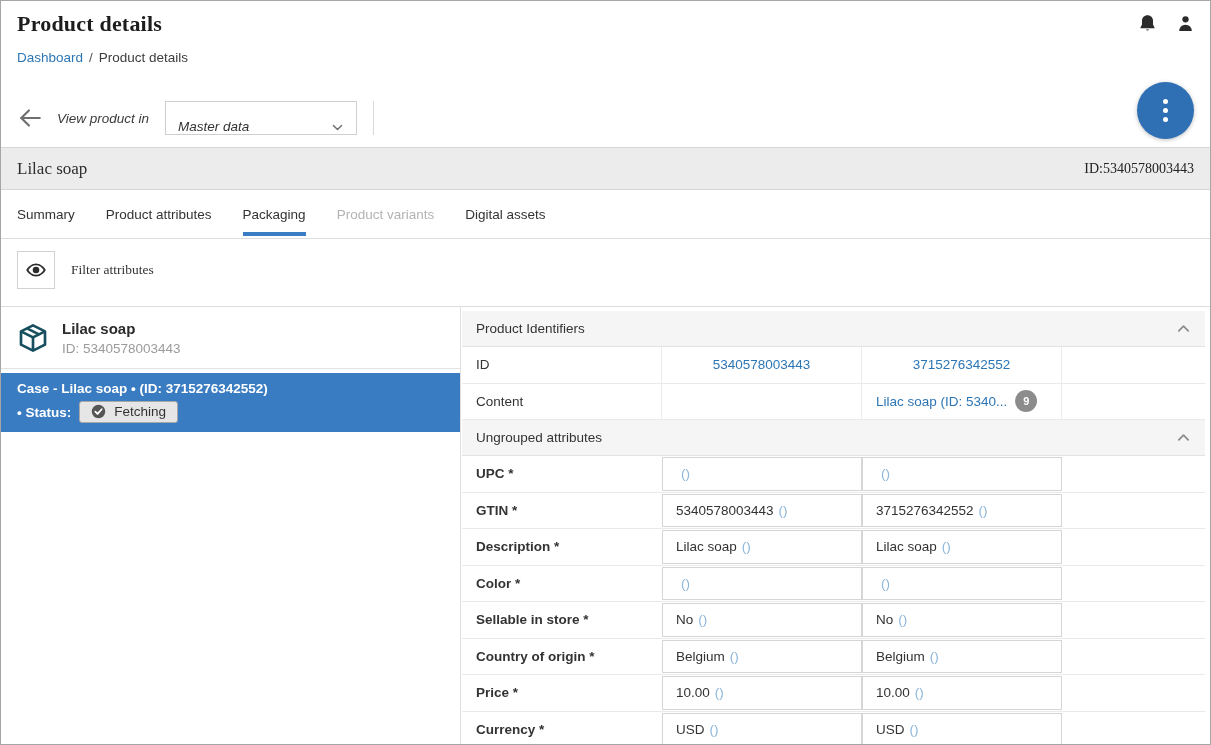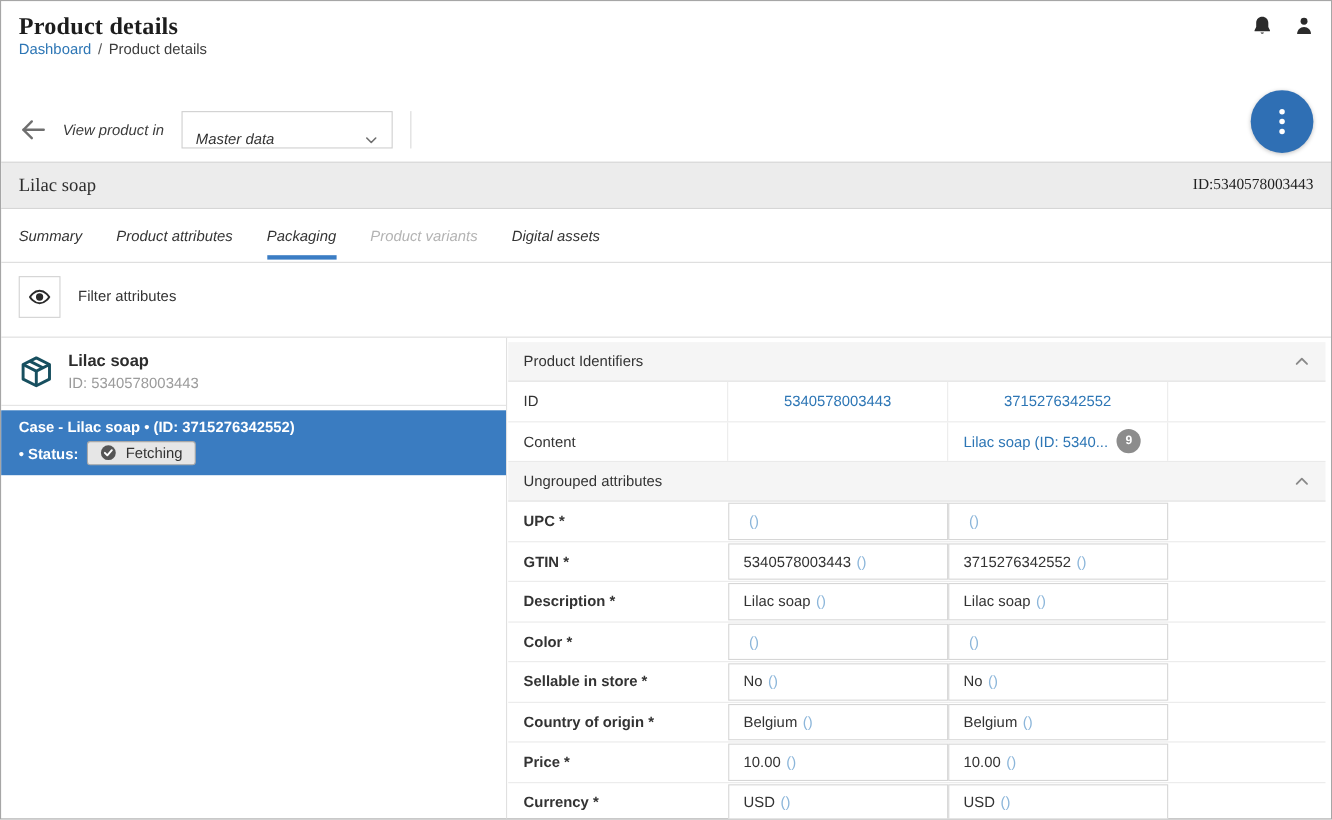--- a/index.html
+++ b/index.html
@@ -18,21 +18,21 @@
     position: relative;
     overflow: hidden;
   }
 
   
   .top-header { height: 88px; padding: 10px 16px 0; position: relative; }
   .page-title {
     font-family: "Liberation Serif", "DejaVu Serif", serif;
     font-size: 22px; font-weight: 700; color: #1d1d1d; letter-spacing: .2px;
   }
-  .breadcrumb { font-size: 13.5px; }
+  .breadcrumb { margin-top: 13px; font-size: 13.5px; }
   .breadcrumb a { color: #2d76b5; text-decoration: none; cursor: pointer; }
   .breadcrumb .sep { color: #555; margin: 0 6px; }
   .breadcrumb .current { color: #3d3d3d; }
   .header-icons { position: absolute; top: 12px; right: 14px; display: flex; gap: 17px; align-items: center; }
   .hicon { width: 21px; height: 21px; cursor: pointer; color: #2b2b2b; }
 
   
   .toolbar { height: 58px; display: flex; align-items: center; padding: 0 16px; position: relative; font-style: italic; }
   .back-btn { width: 26px; height: 26px; color: #6f6f6f; cursor: pointer; margin-right: 14px; flex: 0 0 auto; }
   .toolbar-label { color: #3b3b3b; margin-right: 16px; }
@@ -66,32 +66,32 @@
     height: 43px; background: #ececec;
     border-top: 1px solid #d6d6d6; border-bottom: 1px solid #d6d6d6;
     display: flex; align-items: center; justify-content: space-between; padding: 0 16px;
     font-family: "Liberation Serif", "DejaVu Serif", serif;
   }
   .product-bar .pname { font-size: 17px; color: #2e2e2e; }
   .product-bar .pid  { font-size: 14px; color: #222; }
 
   
   .tabs { height: 49px; border-bottom: 1px solid #dcdcdc; display: flex; align-items: stretch; padding: 0 16px; gap: 31px; }
-  .tab { display: flex; align-items: center; cursor: pointer; position: relative; color: #333; font-style: italic; }
+  .tab { display: flex; align-items: center; cursor: pointer; position: relative; color: #333; }
   .tab.active { font-weight: 400; }
   .tab.active::after { content:""; position: absolute; left: 0; right: 0; bottom: 2px; height: 4px; background: #3b7dc4; }
   .tab.disabled { color: #b3b3b3; cursor: default; }
 
   
   .filter-row { height: 68px; display: flex; align-items: center; padding: 0 16px; border-bottom: 1px solid #ddd; }
   .eye-btn {
     width: 38px; height: 38px; border: 1px solid #d2d2d2; background: #fff; cursor: pointer;
     display: flex; align-items: center; justify-content: center; color: #2b2b2b; margin-top: -6px;
   }
-  .filter-label { margin-left: 16px; margin-top: -6px; color: #333; }
+  .filter-label { margin-left: 16px; margin-top: -6px; color: #333; font-family: Liberation Serif, serif; }
 
   
   .content { display: flex; height: 439px; }
   .left-panel { width: 460px; border-right: 1px solid #e0e0e0; flex: 0 0 auto; }
   .product-node { display: flex; gap: 13px; padding: 13px 16px 12px; border-bottom: 1px solid #e3e3e3; align-items: flex-start; cursor: pointer; }
   .cube { width: 32px; height: 32px; color: #174f5f; flex: 0 0 auto; margin-top: 2px; }
   .node-title { font-weight: 700; font-size: 15px; color: #2c2c2c; }
   .node-id { color: #9b9b9b; font-size: 13.5px; margin-top: 4px; }
   .variant-bar {
     margin-top: 4px; background: #3a7cc1; color: #fff; padding: 8px 16px 9px; cursor: pointer;

